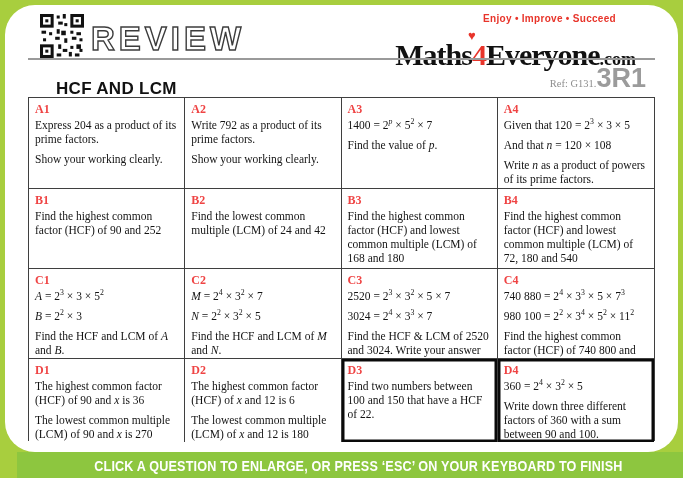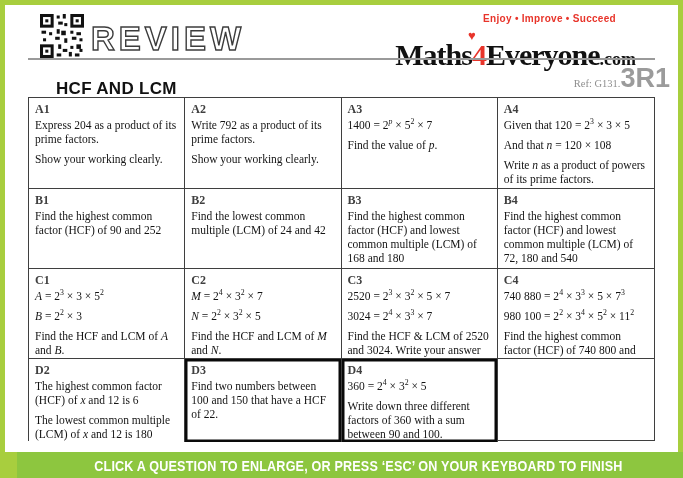--- a/index.html
+++ b/index.html
@@ -3,20 +3,21 @@
 <meta charset="utf-8">
 <style>
   html,body{margin:0;padding:0;background:#e9e9e9;}
   .page{
     position:relative; width:683px; height:478px; overflow:hidden;
     background:#a8ce3e; font-family:"Liberation Serif", serif;
   }
   .paper{
     position:absolute; left:5px; top:5px; width:673px; height:447px;
     background:#ffffff;
+    border-radius:30px;
   }
   
   .qr{ position:absolute; left:35px; top:9px; width:44px; height:44px; }
   .review{
     position:absolute; left:86px; top:15px;
     font-family:"Liberation Sans", sans-serif; font-weight:bold;
     font-size:33px; letter-spacing:4px; color:#ffffff;
     -webkit-text-stroke:1.4px #3c3c3c; text-stroke:1.4px #3c3c3c;
   }
   .brand{ position:absolute; right:42px; top:8px; text-align:right;
@@ -31,40 +32,40 @@
   .brand-dotcom{ font-size:18px; letter-spacing:0; }
   .hr-rule{ position:absolute; left:23px; top:53px; width:627px; height:2px;
     background:#9a9a9a; }
   .title-block{ position:absolute; left:35px; top:58px;
     font-family:"Liberation Sans", sans-serif; color:#111;}
   .title-main{ font-size:17px; font-weight:bold; letter-spacing:0.3px; margin:16px;}
   .title-sub{ font-size:12px; font-weight:bold; margin:1px 0 0 0;}
   .no-calc{ position:absolute; left:23px; top:62px; width:627px;
     text-align:center; font-family:"Liberation Sans", sans-serif;
     font-size:16px; font-weight:bold; color:#111; letter-spacing:0.4px;margin-top:40px;}
-  .ref-block{ position:absolute; right:8px; top:60px; display:flex;
+  .ref-block{ position:absolute; right:32px; top:60px; display:flex;
     align-items:baseline; }
   .ref-label{ font-family:"Liberation Serif", serif; font-size:10.5px;
     color:#8e8e8e; }
   .ref-code{ font-family:"Liberation Sans", sans-serif; font-size:27px;
     font-weight:bold; color:#9b9b9b; letter-spacing:0px; line-height:1;}
   
   .grid{
     position:absolute; left:23px; top:92px; width:627px; height:344px;
     display:grid; grid-template-columns:repeat(4, 1fr);
     grid-template-rows:91px 80px 90px 83px;
     border:1px solid #3f3f3f; box-sizing:border-box; background:#fff;
   }
   .cell{ border-right:1px solid #3f3f3f; border-bottom:1px solid #3f3f3f;
     padding:3px 6px 2px 6px; overflow:hidden; box-sizing:border-box;
     background:#fff; cursor:pointer;}
   .cell:nth-child(4n){ border-right:none; }
   .cell:nth-child(n+13){ border-bottom:none; }
   .cell.hl{ box-shadow:inset 0 0 0 2.5px #0a0a0a; }
-  .qid{ font-weight:bold; font-size:12px; color:#404040; margin:1px 0 1px 0;}
+  .qid{ font-weight:bold; font-size:12px; color:#ef4444; margin:1px 0 1px 0;}
   .qline{ font-size:11.5px; color:#141414; line-height:1.22;
     margin:0 0 6px 0;}
   .qline sup{ font-size:0.68em; line-height:0;}
   
   .footer-bar{
     position:absolute; left:17px; bottom:0; width:683px; height:26px;
     background:#8dc63f; display:flex; align-items:center; justify-content:center;
   }
   .footer-text{
     font-family:"Liberation Sans", sans-serif; font-weight:bold;
@@ -205,20 +206,26 @@
         <p class="qline">Find the HCF &amp; LCM of  2520 and 3024. Write your answer as a product of prime factors.</p>
       </div>
 
       <div class="cell">
         <div class="qid">C4</div>
         <p class="qline">740 880 = 2<sup>4</sup> × 3<sup>3</sup> × 5 × 7<sup>3</sup></p>
         <p class="qline">980 100 = 2<sup>2</sup> × 3<sup>4</sup> × 5<sup>2</sup> × 11<sup>2</sup></p>
         <p class="qline">Find the highest common factor (HCF) of 740 800 and 980 100</p>
       </div>
 
+      <div class="cell">
+        <div class="qid">D1</div>
+        <p class="qline">The highest common factor (HCF) of 90 and <i>x</i> is 36</p>
+        <p class="qline">The lowest common multiple (LCM) of 90 and <i>x</i> is 270</p>
+
+      </div>
 
       <div class="cell">
         <div class="qid">D2</div>
         <p class="qline">The highest common factor (HCF) of <i>x</i> and 12 is 6</p>
         <p class="qline">The lowest common multiple (LCM) of <i>x</i> and 12 is 180</p>
 
       </div>
 
       <div class="cell hl">
         <div class="qid">D3</div>

